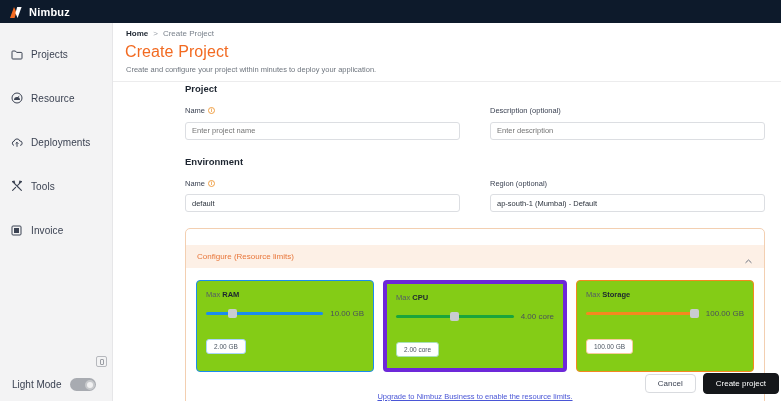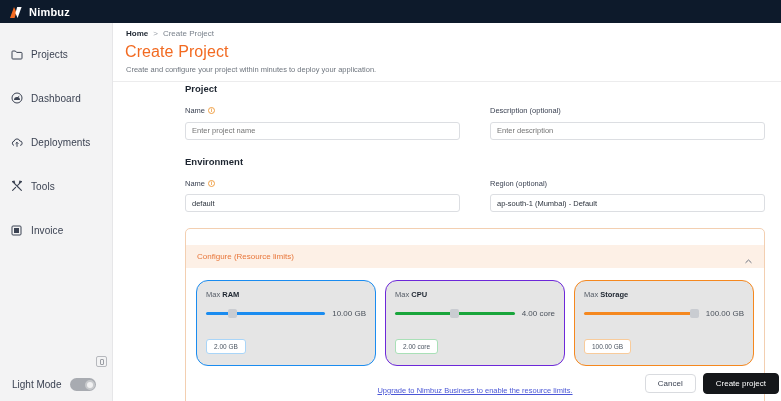--- a/index.html
+++ b/index.html
@@ -115,23 +115,23 @@
     background: #ffffff; overflow: hidden;
   }
   .configure-head {
     background: #fdf0e6; height: 23px; display: flex; align-items: center;
     justify-content: space-between; padding: 0 11px; cursor: pointer; margin-top: 16px;
   }
   .configure-title { font-size: 8px; color: #e8763a; }
   .chev { width: 9px; height: 9px; }
 
   .cards { display: flex; gap: 9px; padding: 12px 10px 0 10px; }
-  .card { flex: 1; border-radius: 12px; padding: 9px 9px 11px 9px; background: #e5e5e5; }
+  .card { flex: 1; border-radius: 4px; padding: 9px 9px 11px 9px; background: #84cc16; }
   .card.ram { border: 1px solid #1a8cf0; }
-  .card.cpu { border: 1px solid #6d28d9; }
+  .card.cpu { border: 4px solid #6d28d9; }
   .card.storage { border: 1px solid #f5881f; }
 
   .card-title { font-size: 7.5px; color: #555c66; margin-bottom: 9px; }
   .card-title b { color: #1d2530; font-weight: bold; }
 
   .slider-row { display: flex; align-items: center; gap: 7px; margin-bottom: 16px; }
   .slider { position: relative; flex: 1; height: 11px; display: flex; align-items: center; }
   .track { width: 100%; height: 3px; border-radius: 2px; }
   .track.ram { background: #1a8cf0; }
   .track.cpu { background: #19a53b; }
@@ -201,21 +201,21 @@
       <div class="nav-spacer"></div>
 
       <div class="nav-item">
         <span class="nav-icon">
           <svg width="12" height="12" viewBox="0 0 12 12" fill="none" stroke="#3b4252" stroke-width="1">
             <circle cx="6" cy="6" r="5"></circle>
             <path d="M3 8 a3 3 0 0 1 6 0 Z" fill="#3b4252" stroke="none"></path>
             <path d="M6 6 L8.3 4.2" stroke="#3b4252" stroke-width="1"></path>
           </svg>
         </span>
-        <span class="nav-label">Dashboard</span>
+        <span class="nav-label">Resource</span>
       </div>
 
       <div class="nav-spacer"></div>
 
       <div class="nav-item">
         <span class="nav-icon">
           <svg width="12" height="11" viewBox="0 0 12 11" fill="none" stroke="#3b4252" stroke-width="1">
             <path d="M3 8.4 a2.2 2.2 0 0 1 .2-4.3 A2.9 2.9 0 0 1 8.8 4 a2.2 2.2 0 0 1 .3 4.4"></path>
             <path d="M6 9.8 V5.4 M4.6 6.7 L6 5.3 L7.4 6.7"></path>
           </svg>

